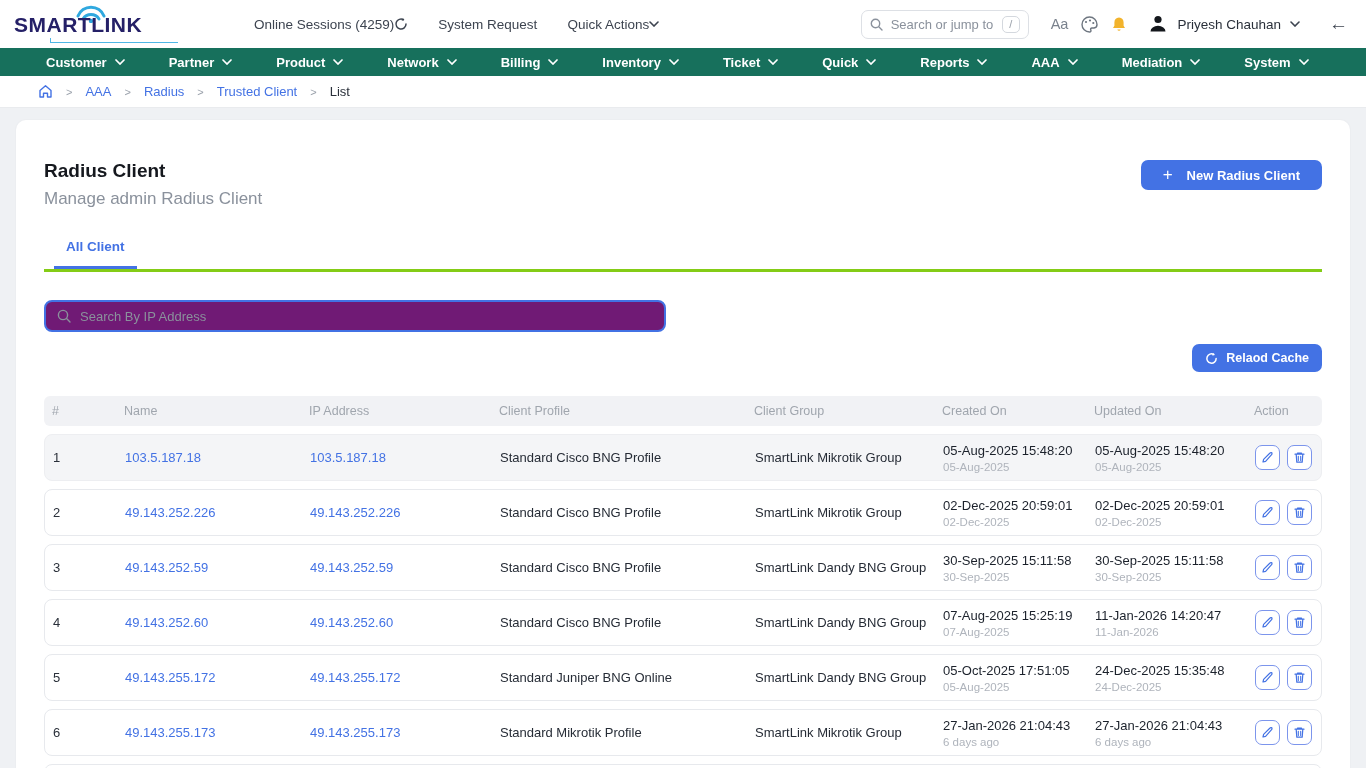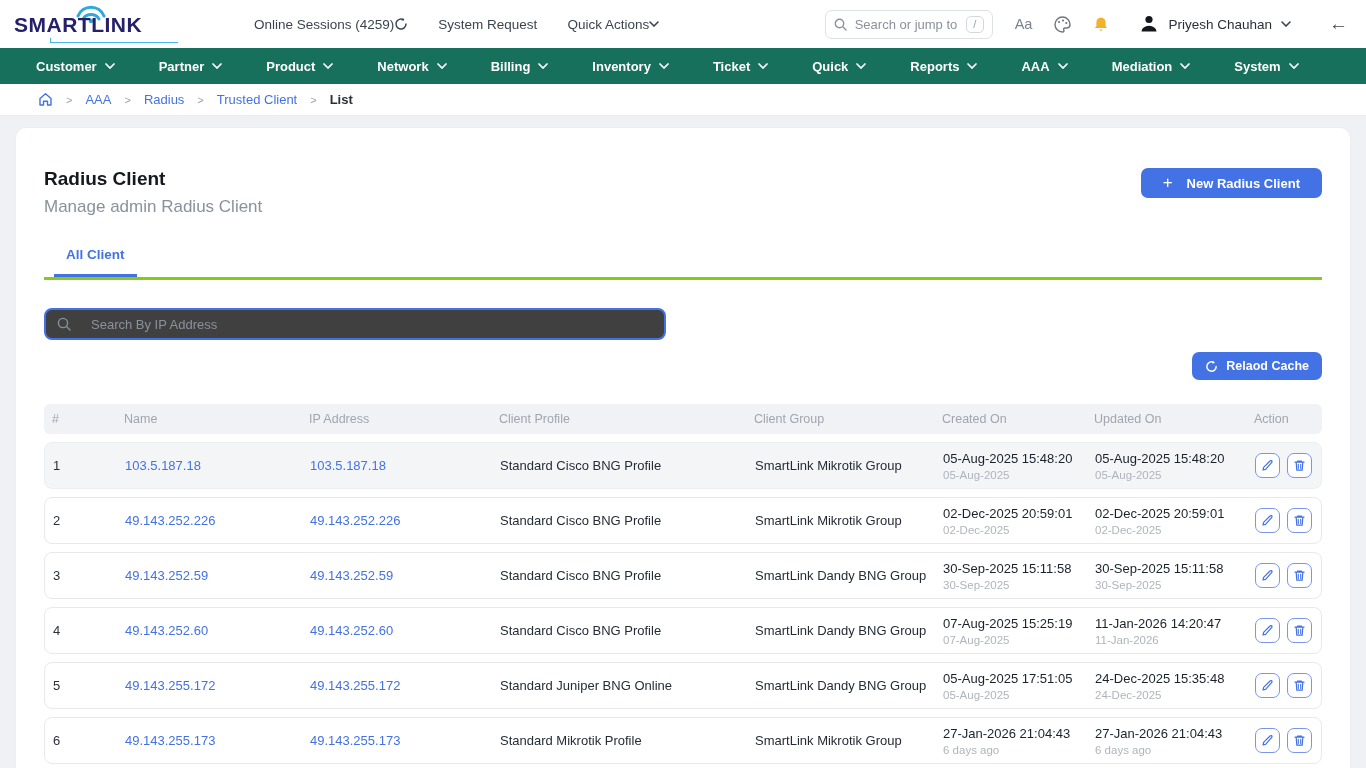--- a/index.html
+++ b/index.html
@@ -14,56 +14,56 @@
   .logo-under { position:absolute; left:36px; top:34px; width:128px; height:5px;
                 border-left:1.5px solid #4FB7E6; border-bottom:1.5px solid #4FB7E6; }
   .hdr-left { display:flex; align-items:center; gap:30px; margin-left:44px; font-size:13.5px; color:#3D4450; }
   .hdr-item { display:flex; align-items:center; cursor:pointer; white-space:nowrap; }
   .spacer { flex:1; }
   .hdr-search { display:flex; align-items:center; gap:8px; width:168px; height:29px; border:1px solid #DDE0E5;
                 border-radius:7px; padding:0 8px; color:#8A919C; font-size:13px; margin-right:22px; }
   .hdr-search .ph { flex:1; white-space:nowrap; overflow:hidden; }
   .slash-badge { border:1px solid #D4D8DE; border-radius:5px; width:18px; height:17px; font-size:11px;
                  display:flex; align-items:center; justify-content:center; color:#9AA0AA; }
-  .hdr-icons { display:flex; align-items:center; gap:22px; }
+  .hdr-icons { display:flex; align-items:center; gap:13px; }
   .aa { font-size:14.5px; color:#7A828D; cursor:pointer; }
   .user { display:flex; align-items:center; gap:9px; margin-left:8px; cursor:pointer; }
   .user-name { font-size:13.5px; color:#2A303A; }
   .back-arrow { font-size:19px; color:#3D4450; margin-left:16px; cursor:pointer; }
 
   
-  .main-nav { height:36px; background:var(--nav,#17705C); display:flex; align-items:center; padding:0 18px; gap:8px; }
+  .main-nav { height:28px; background:var(--nav,#17705C); display:flex; align-items:center; padding:0 28px; gap:8px; }
   .nav-item { display:flex; align-items:center; gap:8px; color:#fff; font-size:13px; font-weight:600;
               padding:0 18px; height:100%; cursor:pointer; }
 
   
   .crumb-bar { height:32px; background:#fff; display:flex; align-items:center; padding:0 38px; gap:13px;
                font-size:13px; border-bottom:1px solid #E9EBEE; }
   .crumb-link { color:var(--accent,#4372E4); cursor:pointer; }
   .crumb-sep { color:#9AA1AB; font-size:11px; }
-  .crumb-current { color:#2A303A;font-weight:bold; }
+  .crumb-current { color:#2A303A; }
 
   
   .card { margin:12px 16px 0 16px; background:#fff; border-radius:10px; padding:40px 28px 30px 28px;
           min-height:700px; box-shadow:0 0 0 1px #ECEEF1; }
   .card-head { display:flex; justify-content:space-between; align-items:flex-start; }
   .page-title { font-size:19px; font-weight:700; color:#15181E; }
   .page-sub { font-size:17px; color:#8A919C; margin-top:7px; }
   .btn-primary { background:var(--accent,#4372E4); color:#fff; border:none; border-radius:7px; height:30px;
                  display:flex; align-items:center; gap:14px; padding:0 22px; font-size:13px; font-weight:700;
                  cursor:pointer; font-family:inherit; }
   .btn-primary .plus { font-size:17px; font-weight:400; }
 
   .tabs { margin-top:30px; border-bottom:3px solid #84cc16; display:flex; }
   .tab { font-size:13.5px; font-weight:600; color:var(--accent,#4372E4); padding:0 12px 12px 12px; margin-left:10px;
          border-bottom:3px solid var(--accent,#4372E4); cursor:pointer; }
 
   .toolbar { margin-top:28px; display:flex; align-items:center; }
-  .ip-search { display:flex; align-items:center; gap:20px; width:622px; height:32px; border:2px solid var(--accent,#4372E4);
-               border-radius:8px; padding:0 11px; color:#8A919C; font-size:13px; background:#404040; }
+  .ip-search { display:flex; align-items:center; gap:9px; width:622px; height:32px; border:2px solid var(--accent,#4372E4);
+               border-radius:8px; padding:0 11px; color:#8A919C; font-size:13px; background:#701a75; }
   .pager { margin-left:auto; display:flex; align-items:center; font-size:13px; color:#3D4450; }
   .pager-range { margin-right:28px; }
   .pager-chev { color:#C9CDD4; font-size:14px; padding:0 16px; cursor:pointer; }
   .page-label { margin-left:22px; margin-right:10px; }
   .slider { position:relative; width:96px; height:14px; cursor:pointer; }
   .slider-track { position:absolute; top:6px; left:0; right:0; height:2px; background:#D5D9DF; border-radius:2px; }
   .slider-thumb { position:absolute; top:0; left:2px; width:14px; height:14px; border-radius:50%;
                   background:var(--accent,#4372E4); }
   .page-size { margin-left:12px; }
 
@@ -415,21 +415,21 @@
     </div>
   </div>
 
   <div class="grid trow">
     <div class="c-num">5</div>
     <div class="c-link">49.143.255.172</div>
     <div class="c-link">49.143.255.172</div>
     <div class="c-text">Standard Juniper BNG Online</div>
     <div class="c-text">SmartLink Dandy BNG Group</div>
     <div class="c-date">
-      <div class="main">05-Aug-2025 17:51:05</div>
+      <div class="main">05-Oct-2025 17:51:05</div>
       <div class="sub">05-Aug-2025</div>
     </div>
     <div class="c-date">
       <div class="main">24-Dec-2025 15:35:48</div>
       <div class="sub">24-Dec-2025</div>
     </div>
     <div class="c-action">
       <button class="icon-btn">
         <svg width="13" height="13" viewBox="0 0 13 13">
           <path d="M2 11 L2.6 8.4 L9 2 a1.3 1.3 0 0 1 1.9 0 l-.3-.3 a1.3 1.3 0 0 1 0 1.9 L4.6 10.4 Z" fill="none" stroke="#4372E4" stroke-width="1.2" stroke-linejoin="round"></path>

